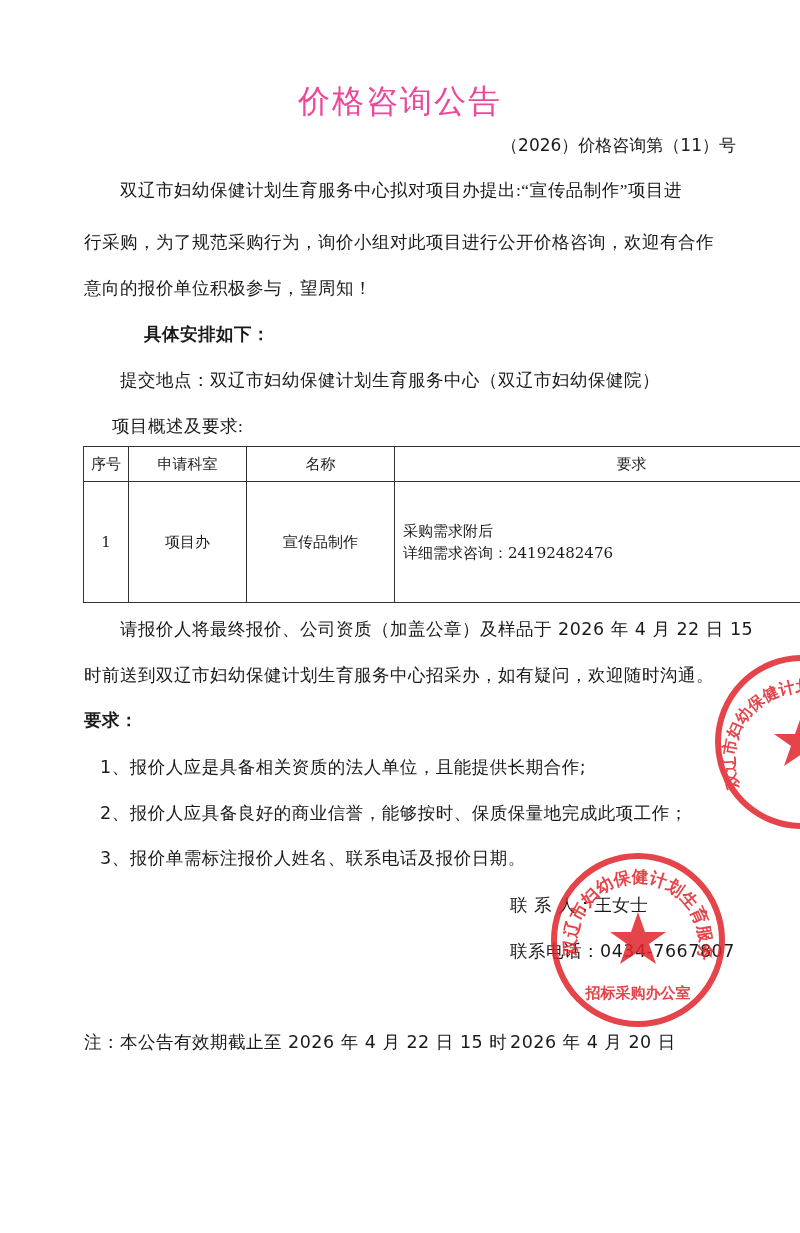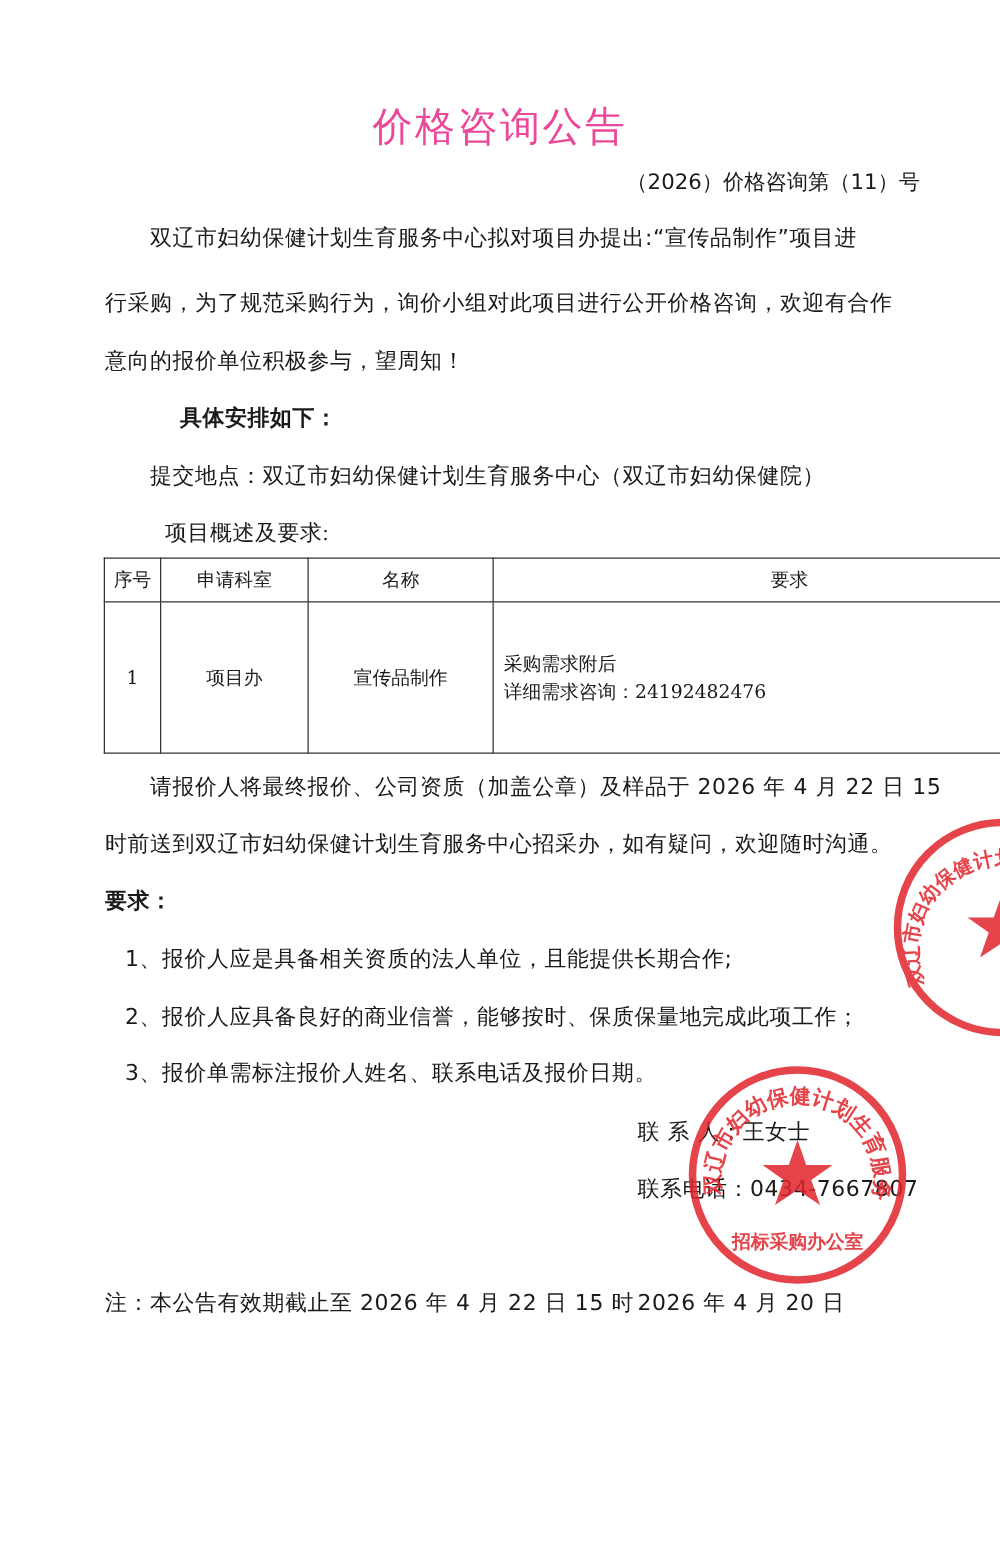--- a/index.html
+++ b/index.html
@@ -21,27 +21,27 @@
   table.req td { height: 118px; text-align: center; vertical-align: middle; }
   table.req td.left { text-align: left; padding-left: 8px; line-height: 22px; }
   .stamp { position: absolute; pointer-events: none; }
 </style>
 </head>
 <body>
 
 <div class="abs title">价格咨询公告</div>
 <div class="abs docno">（2026）价格咨询第（11）号</div>
 
-<div class="abs para" style="top:178px; left:120px;">双辽市妇幼保健计划生育服务中心拟对项目办提出:“宣传品制作”项目进</div>
+<div class="abs para" style="top:178px; left:120px;font-family:Liberation Serif, serif;">双辽市妇幼保健计划生育服务中心拟对项目办提出:“宣传品制作”项目进</div>
 <div class="abs para" style="top:230px; left:84px;">行采购，为了规范采购行为，询价小组对此项目进行公开价格咨询，欢迎有合作</div>
 <div class="abs para" style="top:276px; left:84px;">意向的报价单位积极参与，望周知！</div>
 
 <div class="abs para bold" style="top:322px; left:120px;margin-left:24px;">具体安排如下：</div>
 <div class="abs para" style="top:368px; left:120px;">提交地点：双辽市妇幼保健计划生育服务中心（双辽市妇幼保健院）</div>
-<div class="abs para" style="top:414px; left:132px;font-family:Liberation Serif, serif;">项目概述及要求:</div>
+<div class="abs para" style="top:414px; left:112px;font-family:Liberation Serif, serif;">项目概述及要求:</div>
 
 <table class="req">
   <colgroup>
     <col style="width:45px">
       <col style="width:118px">
       <col style="width:148px">
       <col>
   </colgroup>
   <thead>
     <tr>

